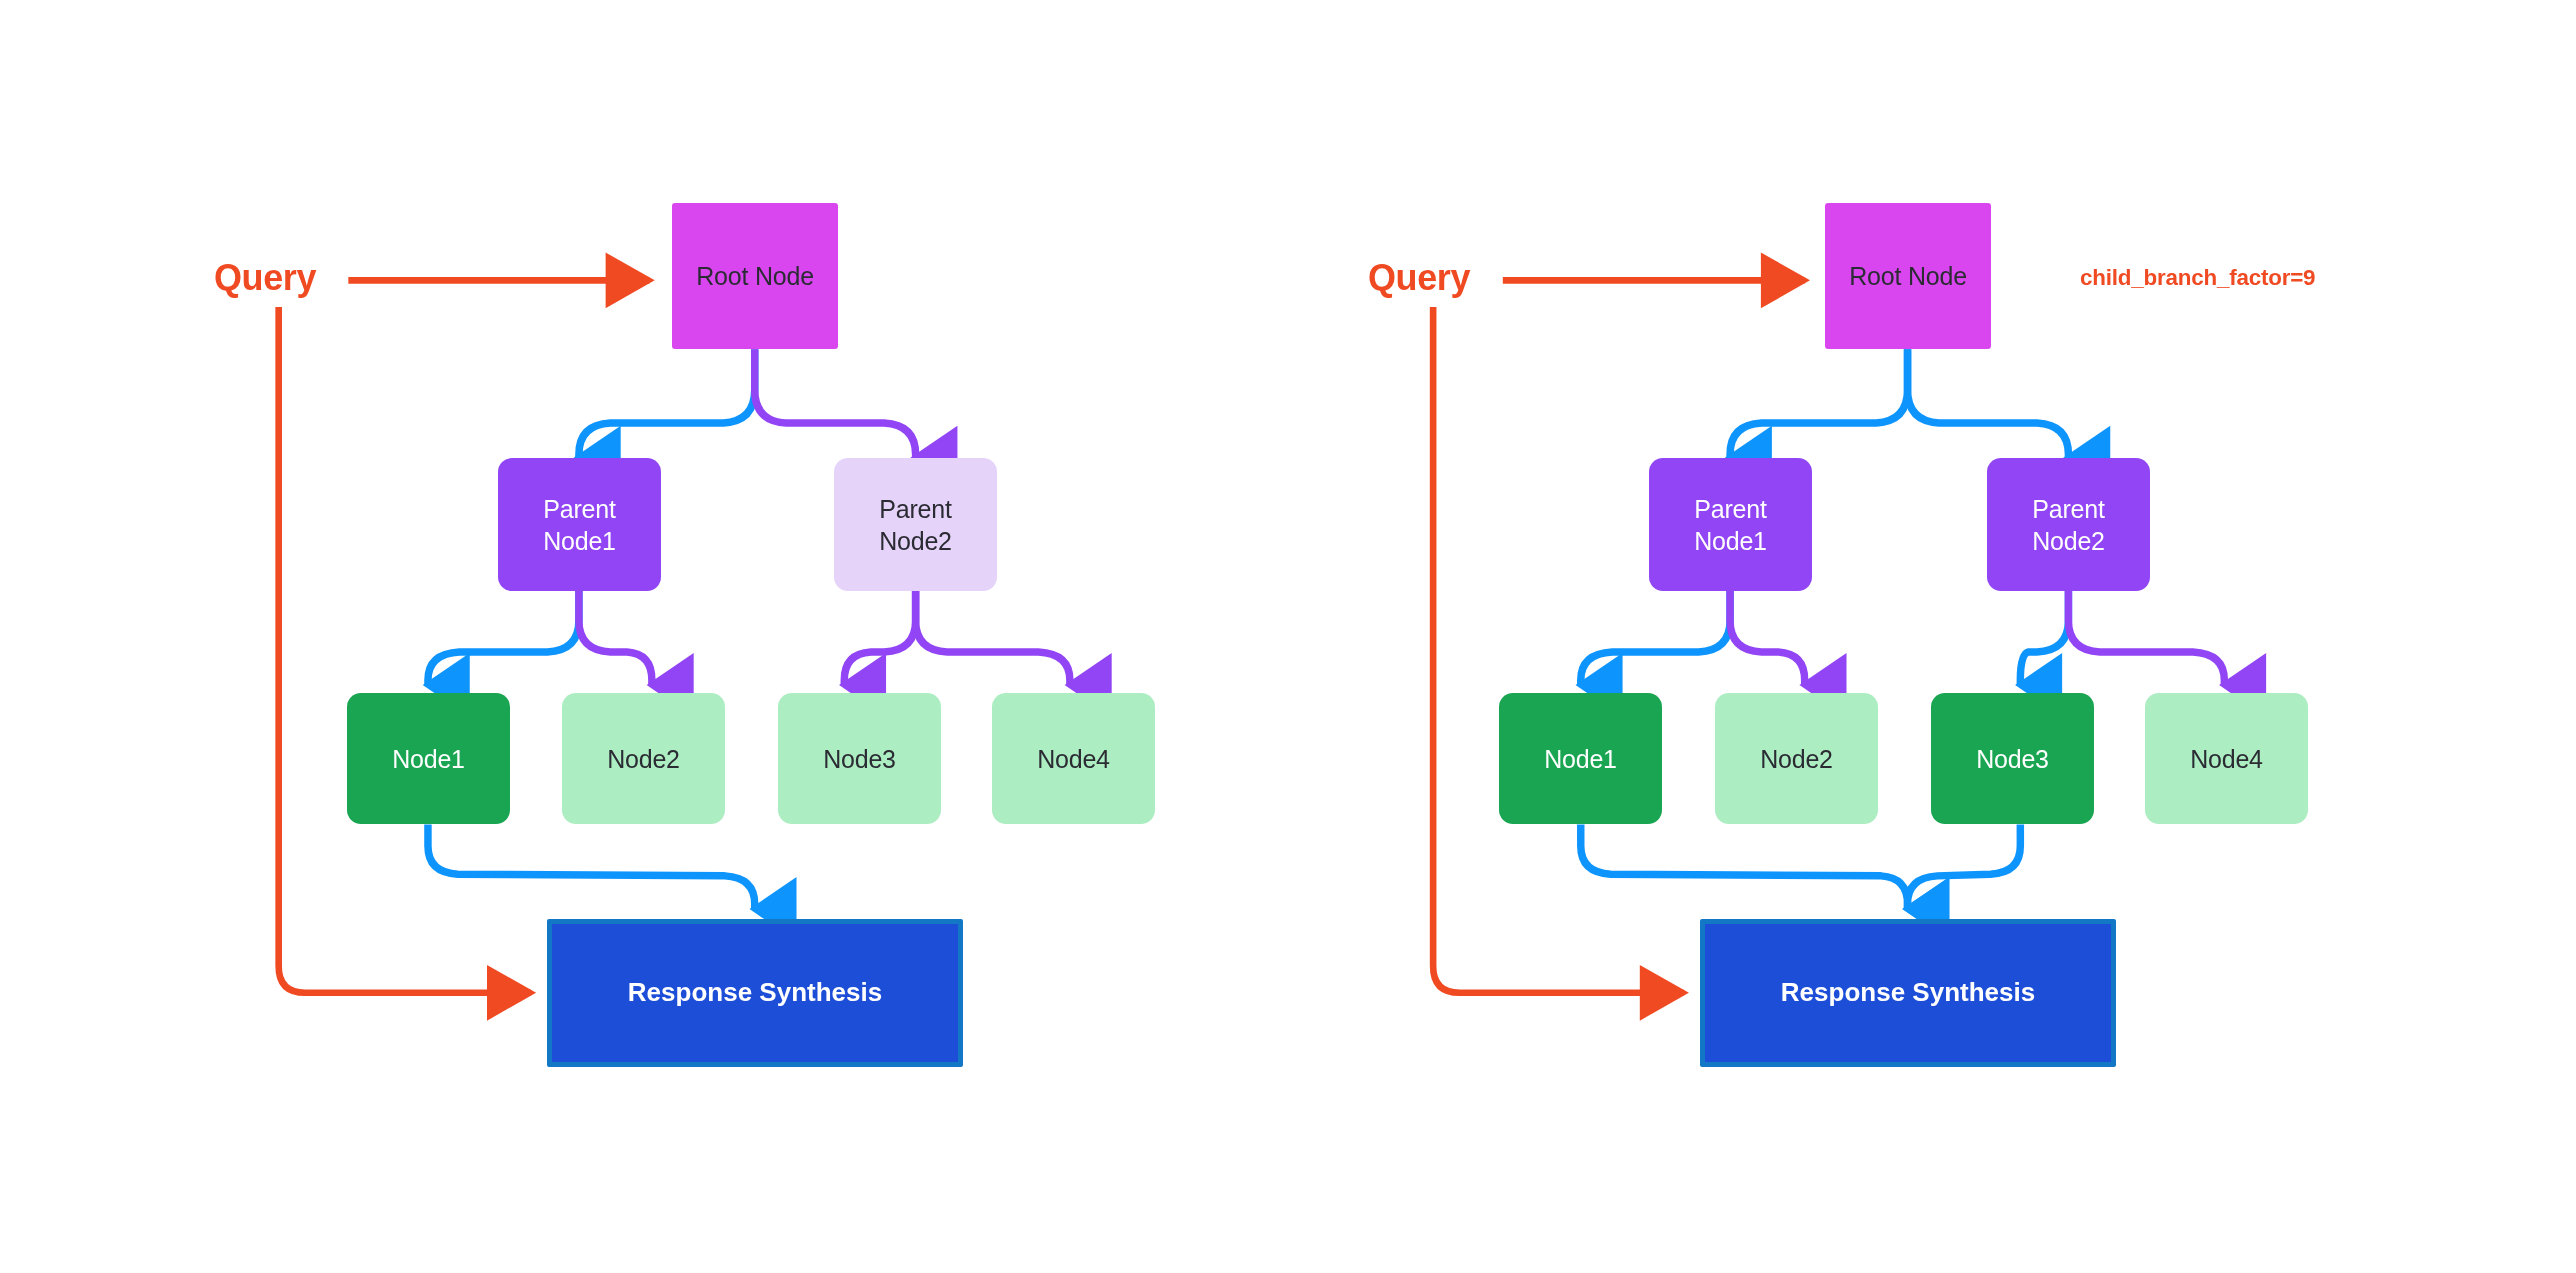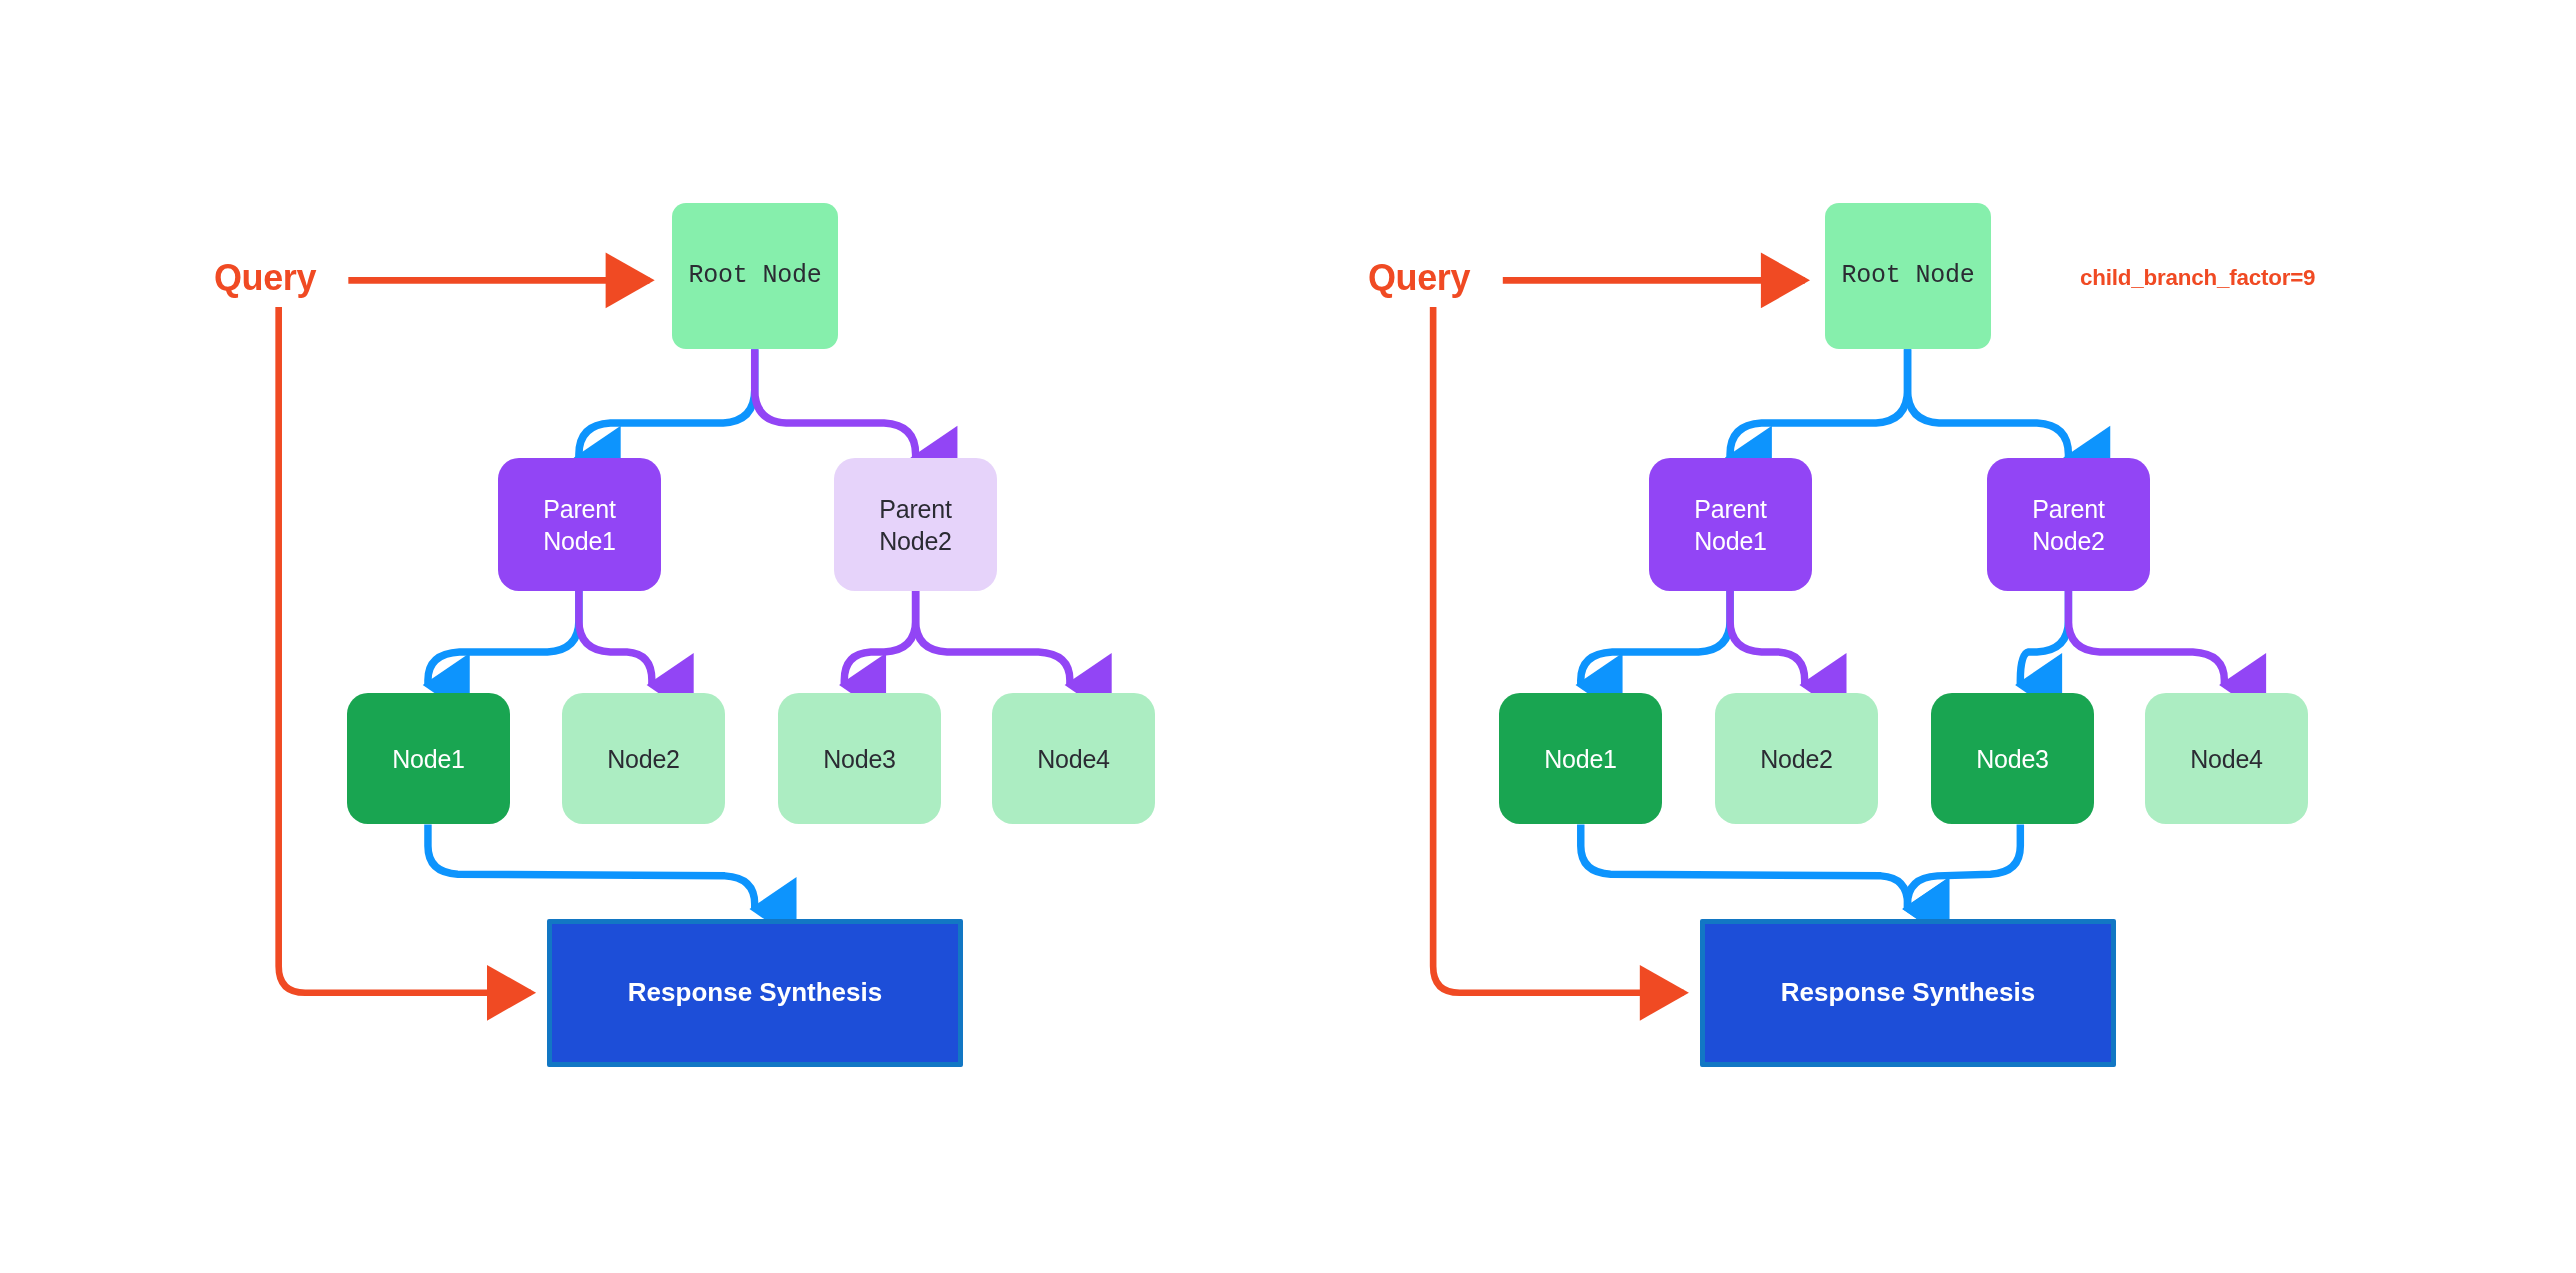--- a/index.html
+++ b/index.html
@@ -29,30 +29,29 @@
     height: 1274px;
     pointer-events: none;
   }
   .node {
     position: absolute;
     box-sizing: border-box;
     display: flex;
     align-items: center;
     justify-content: center;
     text-align: center;
-    border-radius: 21px;
+    border-radius: 14px;
     line-height: 1.28;
     letter-spacing: -0.2px;
   }
   .node-root {
-    background: #86efac;
+    background: #d946ef;
     color: #2B2B33;
     font-size: 25px;
-    border-radius: 14px;
-    font-family: Liberation Mono, monospace;
+    border-radius: 3px;
   }
   .node-parent-dim {
     background: #E6D3FA;
     color: #2B2B33;
     font-size: 25px;
   }
   .node-parent-sel {
     background: #9245F5;
     color: #ffffff;
     font-size: 25px;

